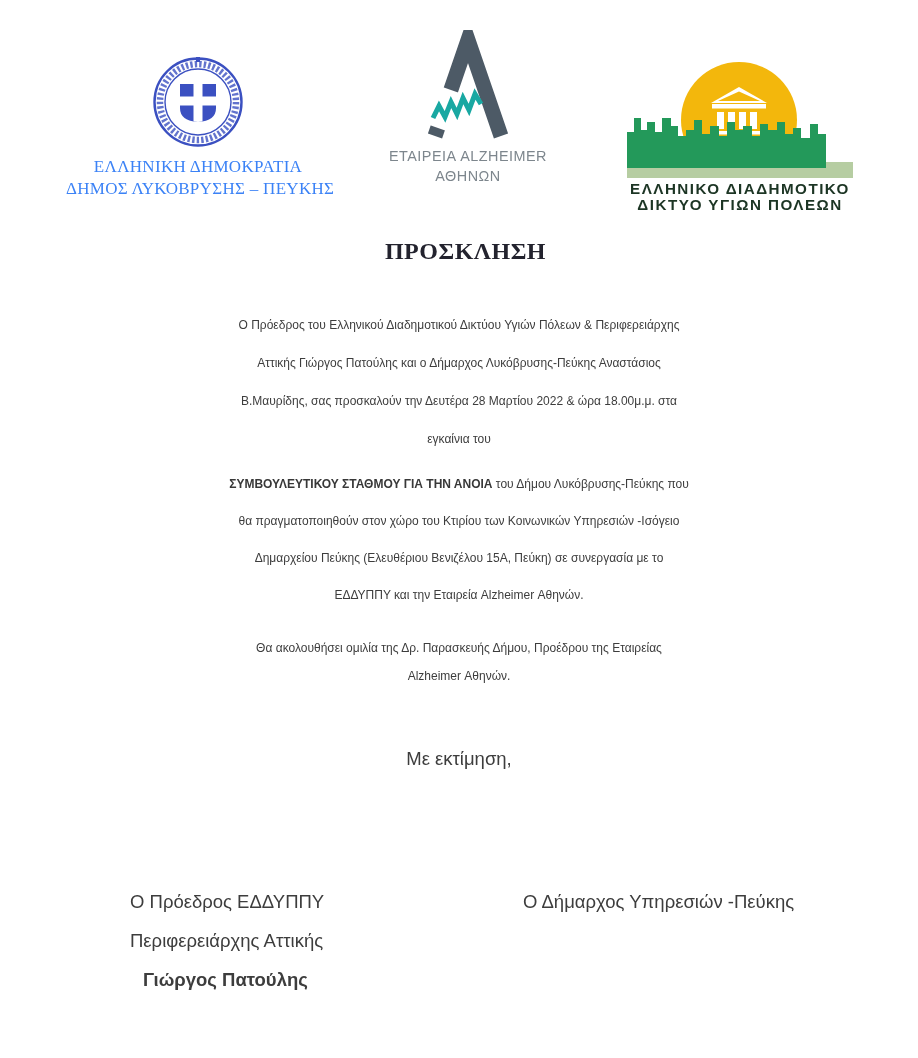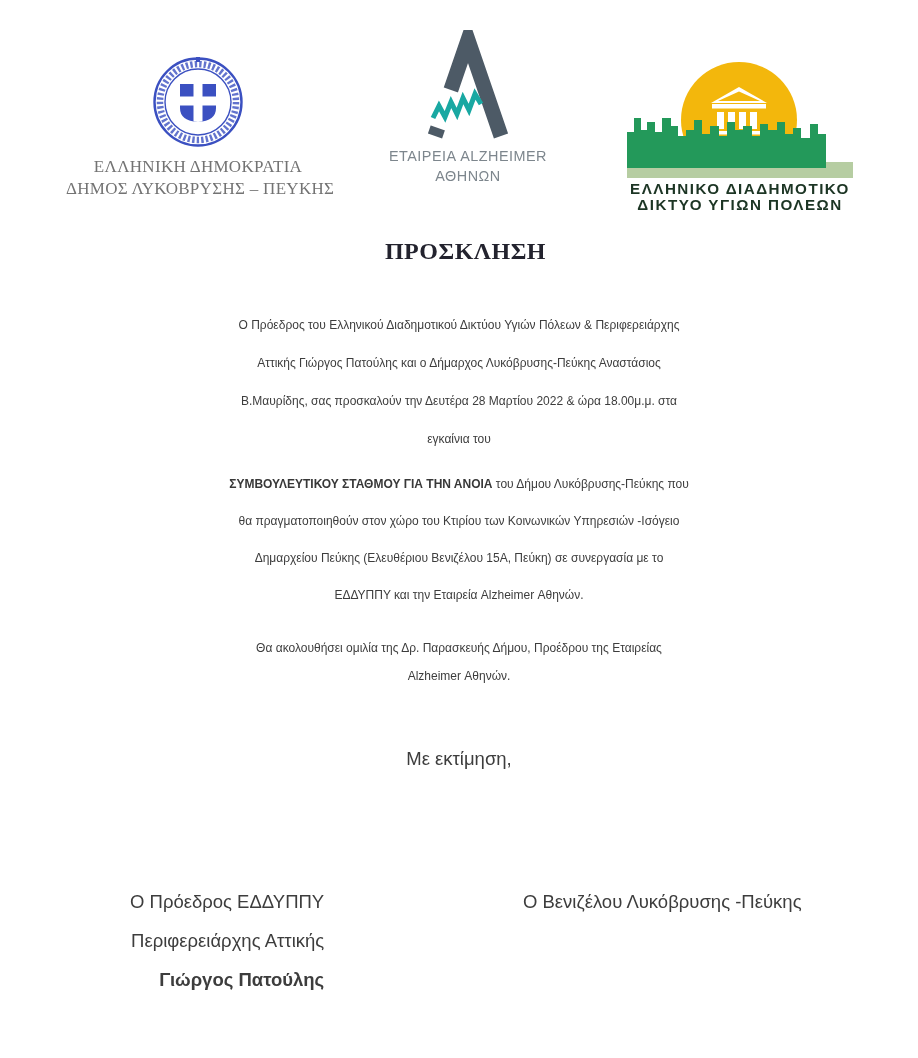--- a/index.html
+++ b/index.html
@@ -5,21 +5,21 @@
   html,body{margin:0;padding:0;background:#ffffff;}
   .page{
     position:relative;width:918px;height:1058px;margin:0 auto;background:#ffffff;
     font-family:"Liberation Sans",sans-serif;color:#3d3d3d;overflow:hidden;
   }
   
   .logo-left{position:absolute;left:66px;top:56px;width:264px;text-align:center;}
   .logo-left svg{display:block;margin:0 auto;}
   .muni-text{
     margin-top:8px;font-family:"Liberation Serif",serif;font-size:17px;line-height:22px;
-    color:#737373;letter-spacing:.3px;white-space:nowrap;
+    color:#3b82f6;letter-spacing:.3px;white-space:nowrap;
   }
   .logo-center{position:absolute;left:378px;top:30px;width:180px;text-align:center;}
   .logo-center svg{display:block;margin:0 auto;}
   .alz-text{
     margin-top:6px;font-size:15px;line-height:20px;color:#7d868d;
     letter-spacing:.5px;white-space:nowrap;transform:scaleX(.96);transform-origin:center top;
   }
   .logo-right{position:absolute;left:616px;top:52px;width:248px;text-align:center;}
   .logo-right svg{display:block;margin:0 auto;}
   .hcn-text{
@@ -35,21 +35,21 @@
   
   .body-block{position:absolute;left:79px;width:760px;text-align:center;font-size:12px;color:#3d3d3d;}
   .body-block .line{white-space:nowrap;}
   .para1{top:306px;} .para1 .line{line-height:38px;height:38px;}
   .para2{top:466px;} .para2 .line{line-height:37px;height:37px;}
   .para3{top:634px;} .para3 .line{line-height:28px;height:28px;}
   .b{font-weight:bold;color:#383838;}
   .closing{position:absolute;top:748px;left:0;right:0;text-align:center;font-size:18.5px;color:#3d3d3d;}
   
   .sig{position:absolute;top:882px;font-size:18.5px;color:#3d3d3d;}
-  .sig .sline{line-height:39px;height:39px;white-space:nowrap;text-align:right;}
+  .sig .sline{line-height:39px;height:39px;white-space:nowrap;}
   .sig-left{left:130px;}
   .sig-left .name{font-weight:bold;padding-left:13px;}
   .sig-right{left:523px;}
   .sig-right .name{font-weight:bold;padding-left:35px;margin-top:39px;}
 </style>
 </head>
 <body>
 
 <div class="page">
 
@@ -134,16 +134,16 @@
 
   <div class="closing">Με εκτίμηση,</div>
 
   <div class="sig sig-left">
     <div class="sline">Ο Πρόεδρος ΕΔΔΥΠΠΥ</div>
     <div class="sline">Περιφερειάρχης Αττικής</div>
     <div class="sline name">Γιώργος Πατούλης</div>
   </div>
 
   <div class="sig sig-right">
-    <div class="sline">Ο Βενιζέλου Λυκόβρυσης -Πεύκης</div>
+    <div class="sline">Ο Δήμαρχος Υπηρεσιών -Πεύκης</div>
   </div>
 
 </div>
 
 </body></html>

